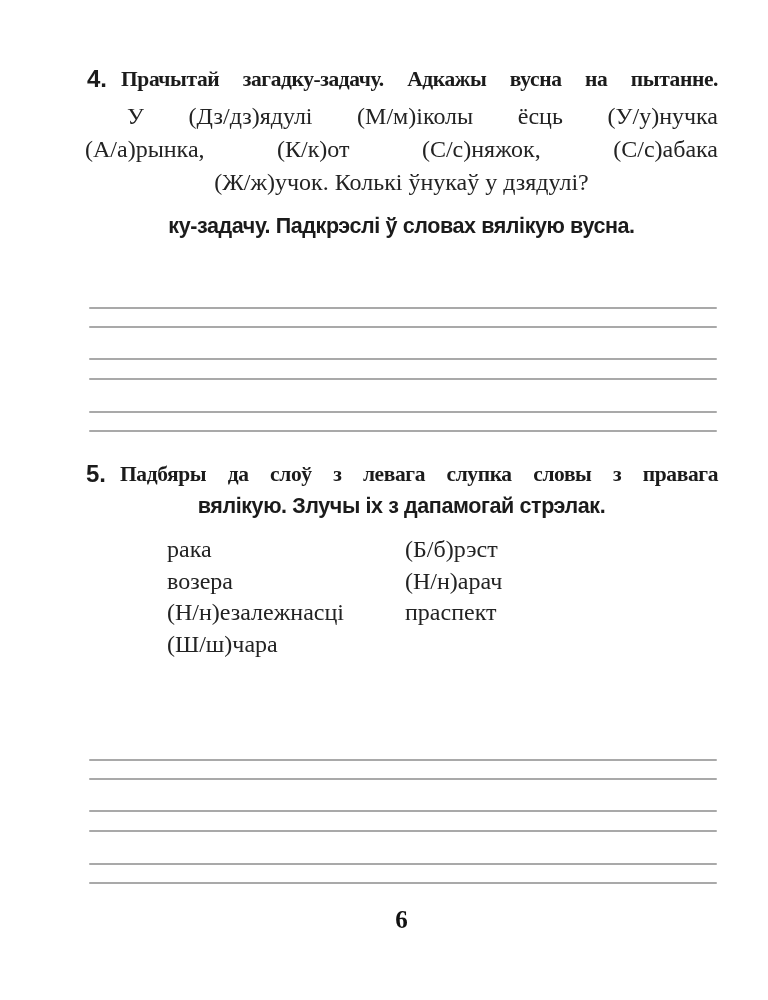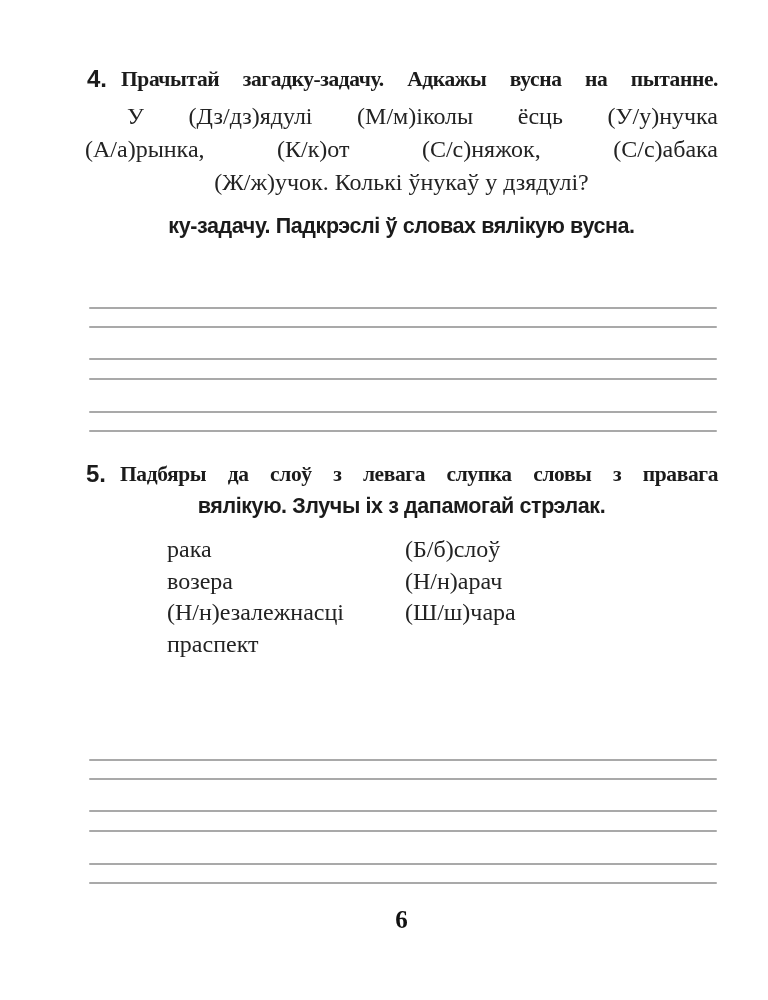--- a/index.html
+++ b/index.html
@@ -135,26 +135,26 @@
   </div>
 
   <div class="ex-header sans" style="left:86px; top:459px; width:632px;">
     <span class="ex-num">5.</span>
     <div class="ex-title">Падбяры да слоў з левага слупка словы з правага</div>
   </div>
   <div class="para sans sans-para nline" style="left:85px; top:491px; width:633px;">вялікую. Злучы іх з дапамогай стрэлак.</div>
 
   <div class="match-cols serif">
     <div class="match-cell">рака</div>
-    <div class="match-cell">(Б/б)слоў</div>
+    <div class="match-cell">(Б/б)рэст</div>
     <div class="match-cell">возера</div>
     <div class="match-cell">(Н/н)арач</div>
     <div class="match-cell">(Н/н)езалежнасці</div>
+    <div class="match-cell">праспект</div>
     <div class="match-cell">(Ш/ш)чара</div>
-    <div class="match-cell">праспект</div>
   </div>
 
 
   <div class="rule-group" style="top:759px;">
     <div class="wline"></div>
     <div class="wline"></div>
     <div class="wline gap-big"></div>
     <div class="wline gap-mid"></div>
     <div class="wline gap-big2"></div>
     <div class="wline"></div>

